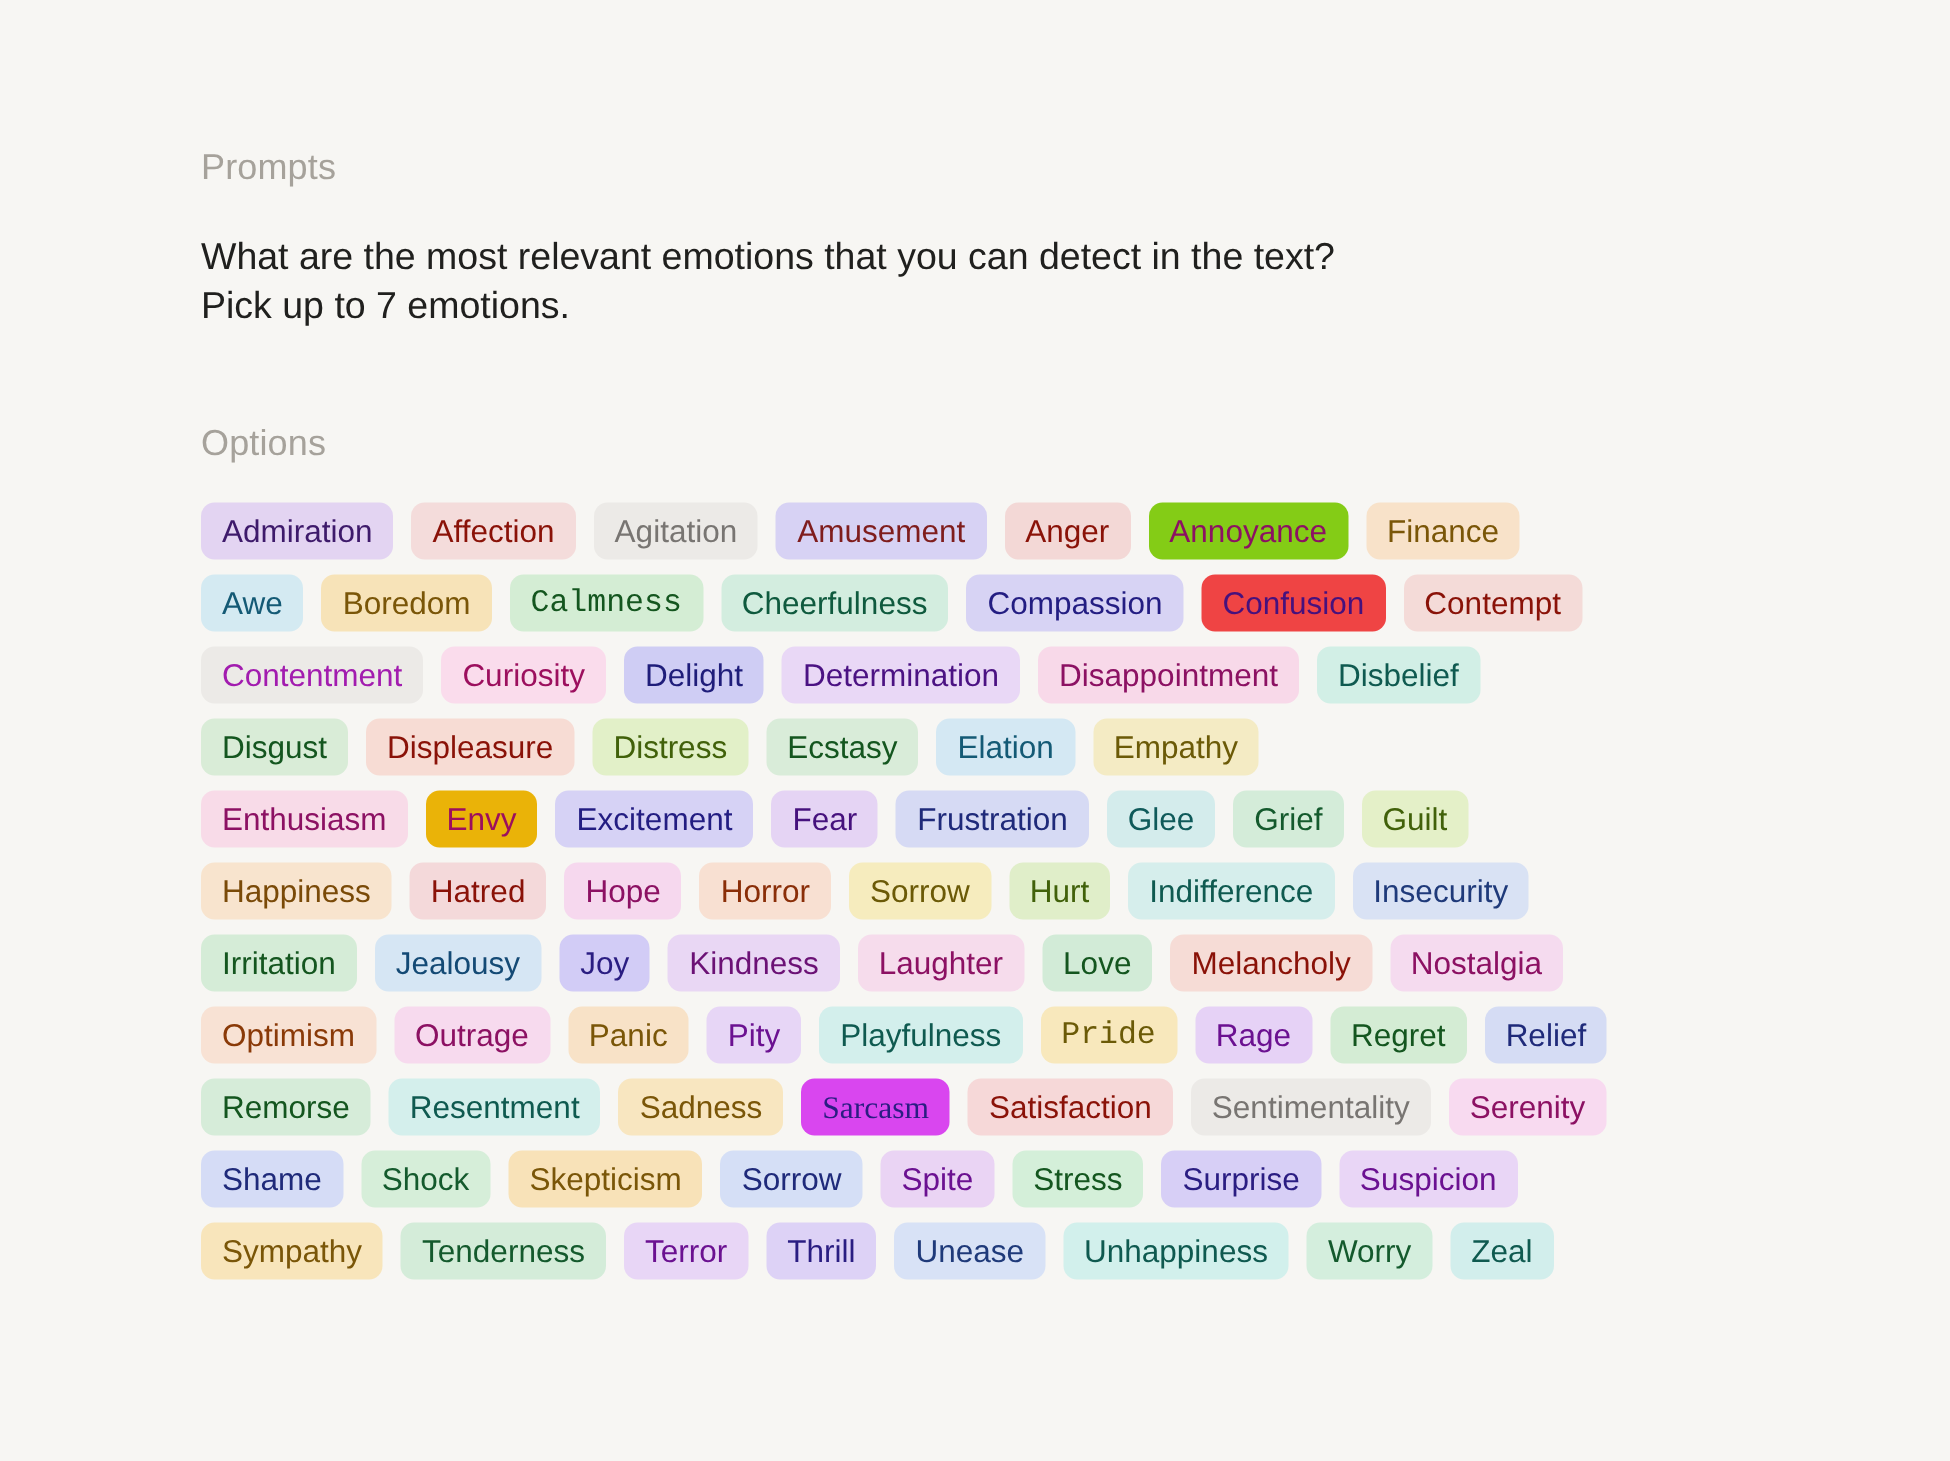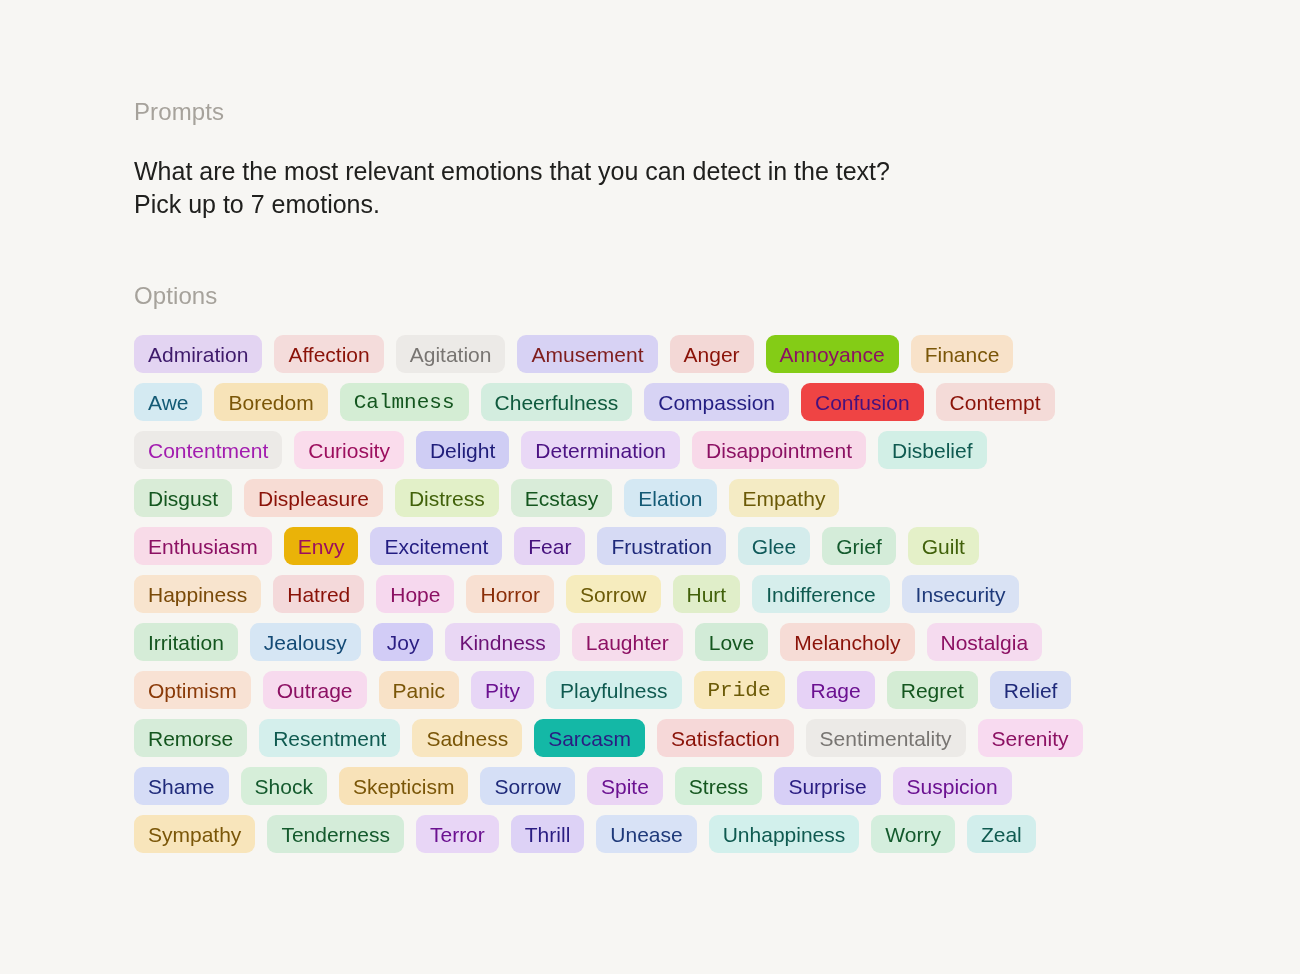--- a/index.html
+++ b/index.html
@@ -156,21 +156,21 @@
         <div class="tag" style="background: rgb(211, 239, 236); color: rgb(15, 90, 80);">Playfulness</div>
         <div class="tag" style="background: rgb(248, 232, 188); color: rgb(107, 90, 7); font-family: Liberation Mono, monospace;">Pride</div>
         <div class="tag" style="background: rgb(230, 210, 246); color: rgb(107, 17, 145);">Rage</div>
         <div class="tag" style="background: rgb(212, 236, 212); color: rgb(20, 86, 31);">Regret</div>
         <div class="tag" style="background: rgb(213, 220, 244); color: rgb(31, 42, 122);">Relief</div>
       </div>
       <div class="tag-row">
         <div class="tag" style="background: rgb(214, 236, 217); color: rgb(20, 86, 31);">Remorse</div>
         <div class="tag" style="background: rgb(212, 239, 236); color: rgb(15, 90, 80);">Resentment</div>
         <div class="tag" style="background: rgb(248, 230, 192); color: rgb(122, 86, 8);">Sadness</div>
-        <div class="tag" style="background: #14b8a6; color: rgb(42, 29, 130);">Sarcasm</div>
+        <div class="tag" style="background: #d946ef; color: rgb(42, 29, 130); font-family: Liberation Serif, serif;">Sarcasm</div>
         <div class="tag" style="background: rgb(246, 216, 216); color: rgb(138, 18, 8);">Satisfaction</div>
         <div class="tag" style="background: rgb(236, 234, 231); color: rgb(120, 117, 114);">Sentimentality</div>
         <div class="tag" style="background: rgb(248, 218, 240); color: rgb(140, 17, 99);">Serenity</div>
       </div>
       <div class="tag-row">
         <div class="tag" style="background: rgb(213, 220, 246); color: rgb(31, 42, 122);">Shame</div>
         <div class="tag" style="background: rgb(214, 238, 217); color: rgb(20, 90, 45);">Shock</div>
         <div class="tag" style="background: rgb(248, 226, 184); color: rgb(122, 86, 8);">Skepticism</div>
         <div class="tag" style="background: rgb(213, 223, 246); color: rgb(31, 42, 122);">Sorrow</div>
         <div class="tag" style="background: rgb(234, 212, 244); color: rgb(107, 17, 145);">Spite</div>

